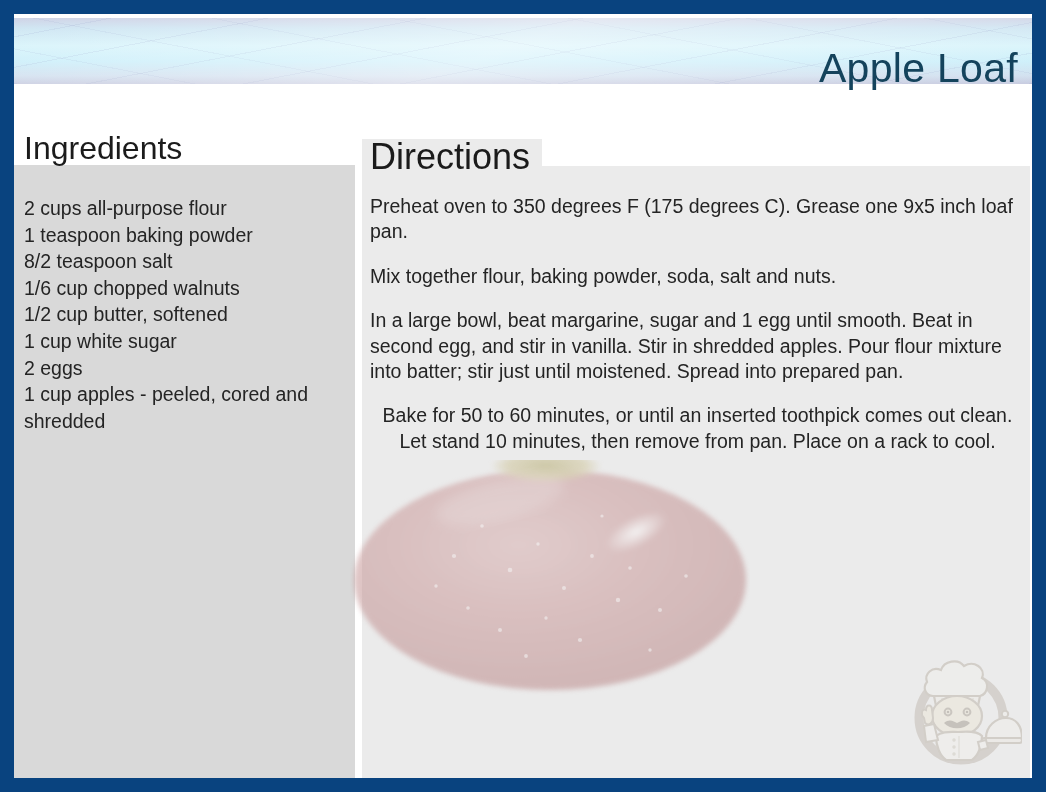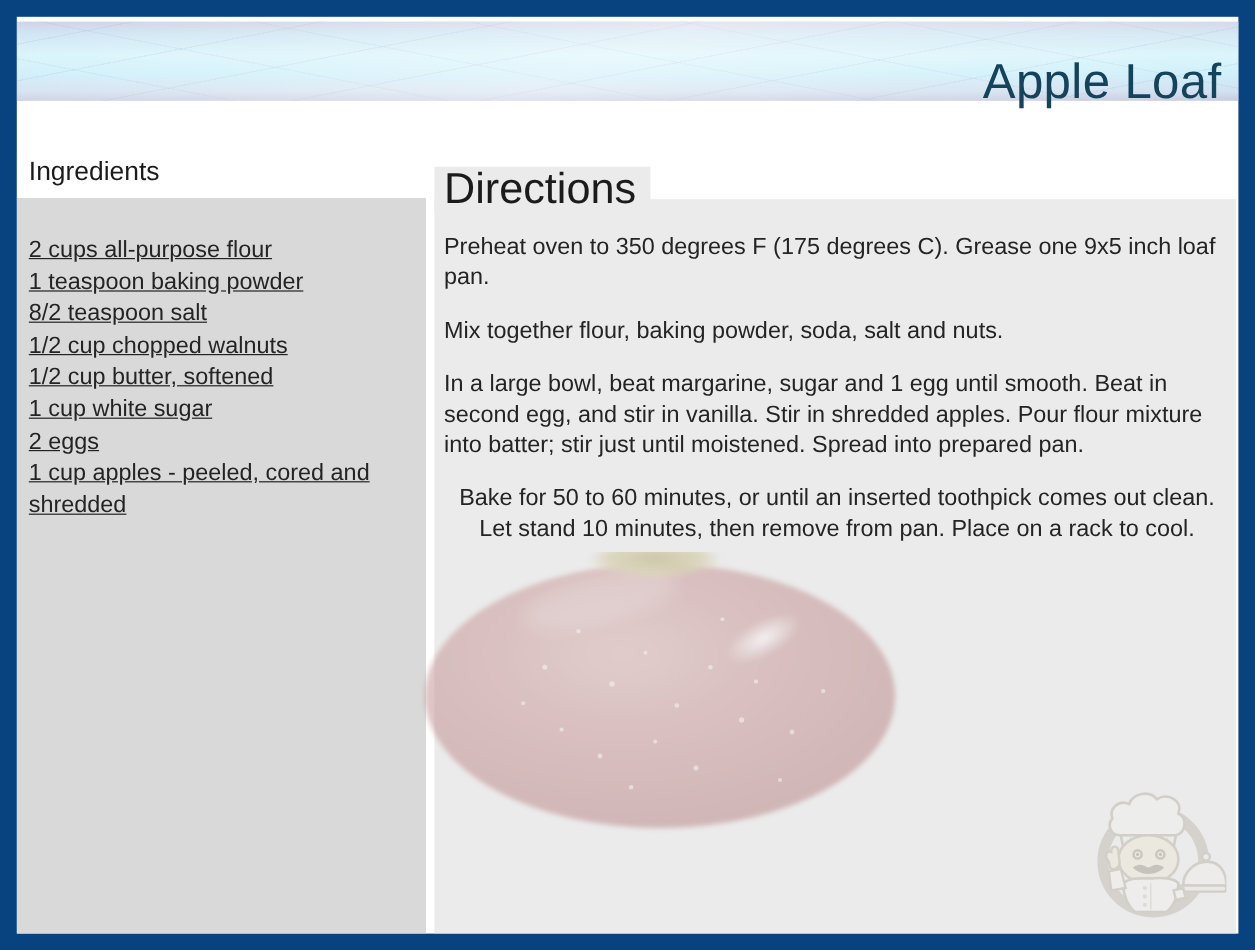--- a/index.html
+++ b/index.html
@@ -46,33 +46,32 @@
   }
   #ing-head-box {
     position:absolute;
     left:0px; top:114px;
     width:341px; height:37px;
     background:#ffffff;
   }
   #ing-head {
     position:absolute;
     left:10px; top:116px;
-    font-size:22px;
+    font-size:32px;
     color:#1b1b1b;
     white-space:nowrap;
     text-align:right;
   }
   #ing-list {
     position:absolute;
     left:10px; top:181px;
     width:330px;
     font-size:19.5px;
     line-height:26.6px;
     color:#242424;
-    text-decoration:underline;
   }
 
   
   #dir-panel {
     position:absolute;
     left:348px; top:152px;
     width:668px; height:612px;
     background:#ebebeb;
   }
   #dir-head-box {
@@ -126,21 +125,21 @@
     <div id="banner-title">Apple Loaf</div>
   </div>
 
   <div id="ing-panel"></div>
   <div id="ing-head-box"></div>
   <div id="ing-head">Ingredients</div>
   <div id="ing-list">
       <div>2 cups all-purpose flour</div>
       <div>1 teaspoon baking powder</div>
       <div>8/2 teaspoon salt</div>
-      <div>1/2 cup chopped walnuts</div>
+      <div>1/6 cup chopped walnuts</div>
       <div>1/2 cup butter, softened</div>
       <div>1 cup white sugar</div>
       <div>2 eggs</div>
       <div>1 cup apples - peeled, cored and shredded</div>
     </div>
 
   <div id="dir-panel"></div>
   <div id="dir-head-box"></div>
   <div id="dir-head">Directions</div>
   <div id="dir-body">

